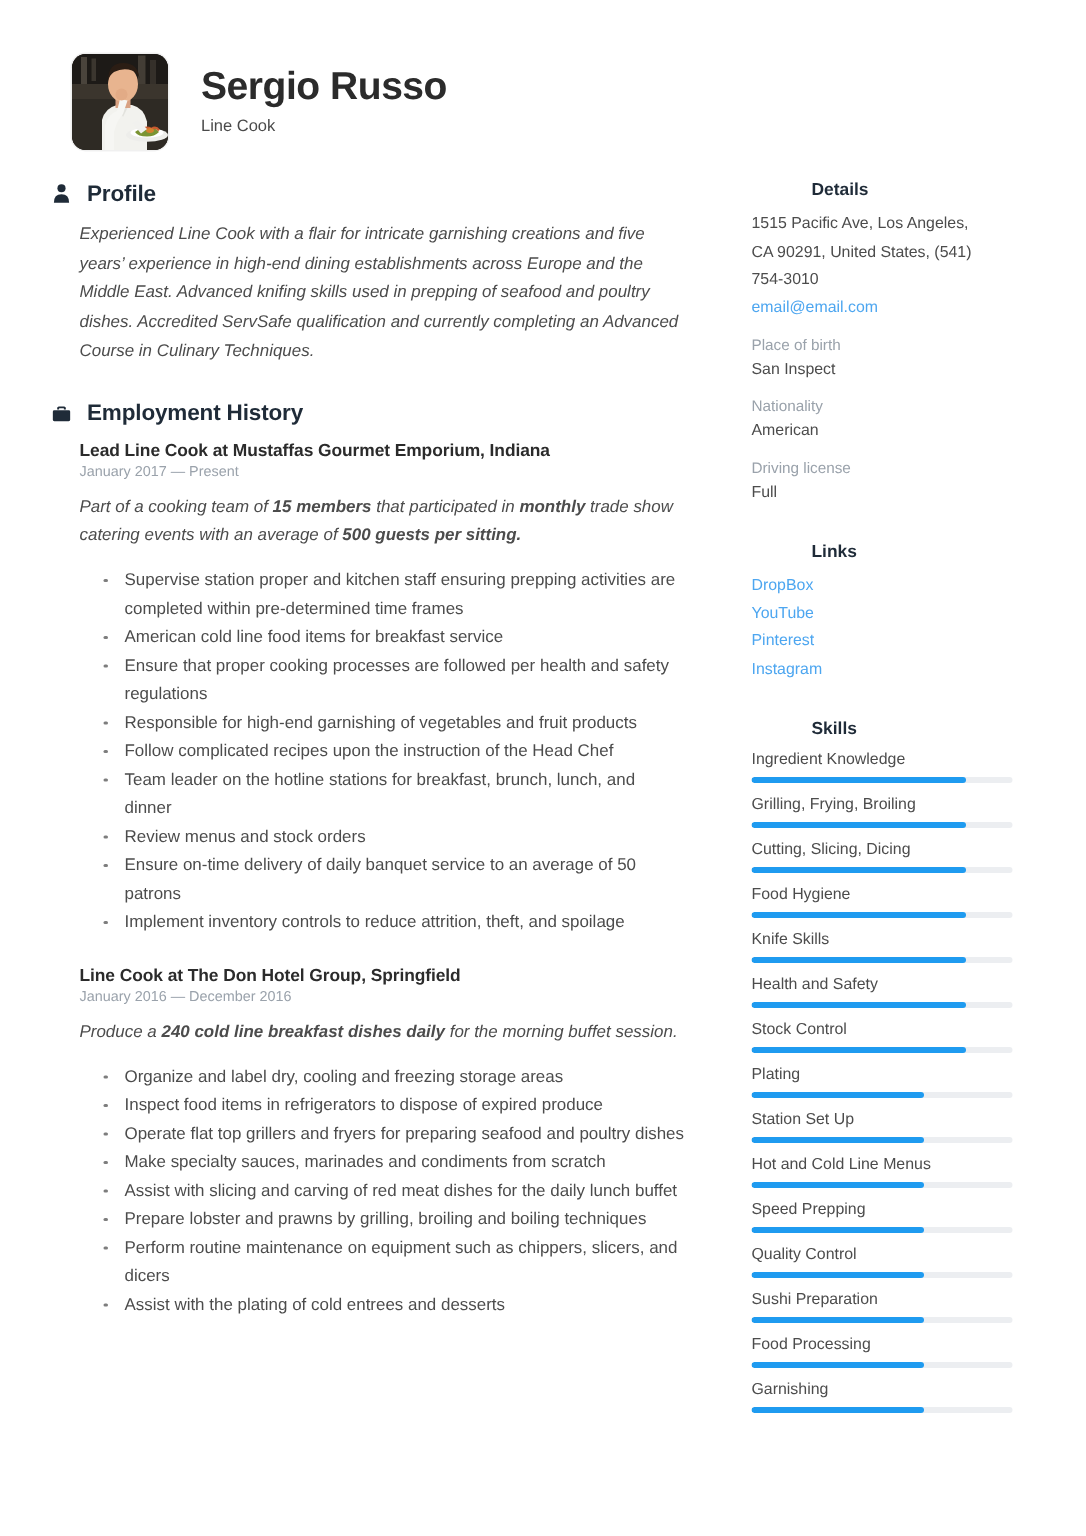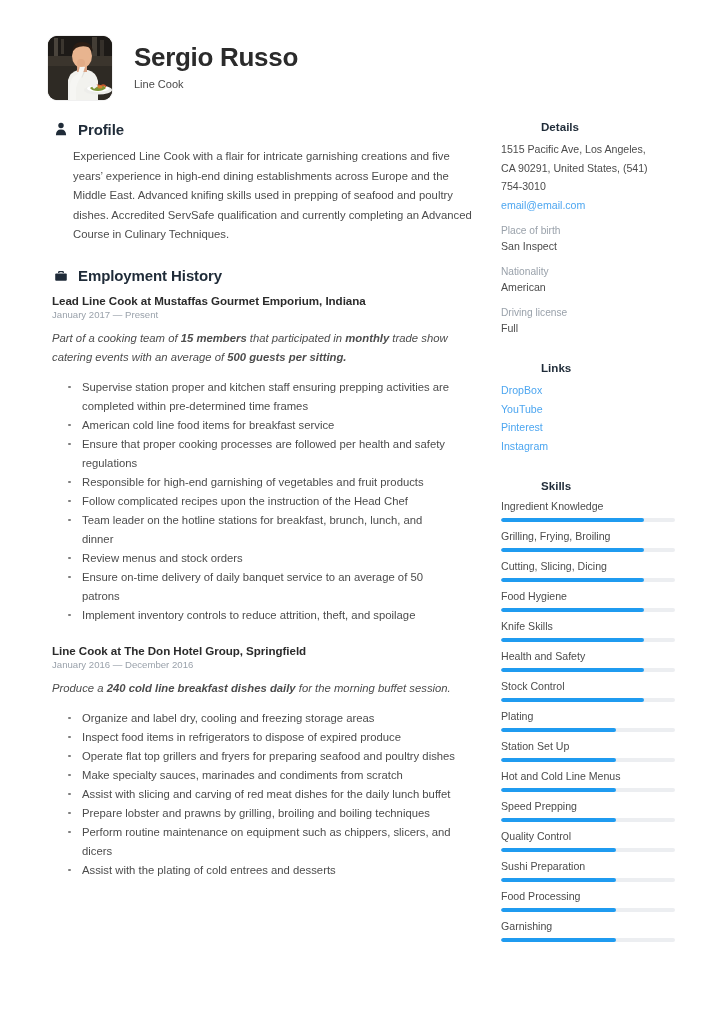--- a/index.html
+++ b/index.html
@@ -51,21 +51,21 @@
   .jobtitle {
     font-size: 11px;
     color: #4a4a4a;
     margin-top: 7px;
     line-height: 1.2;
   }
 
   
   .left-col {
     position: absolute;
-    left: 52px;
+    left: 32px;
     top: 120px;
     width: 420px;
   }
   .section { margin-bottom: 18px; }
   .section-head {
     display: flex;
     align-items: center;
     margin-bottom: 9px;
   }
   .section-icon {
@@ -78,29 +78,30 @@
     justify-content: center;
   }
   .section-icon svg { display: block; fill: #1f2b38; }
   .section-title {
     font-size: 15px;
     font-weight: bold;
     color: #1f2b38;
     letter-spacing: -0.1px;
   }
   .profile-text {
+    font-style: italic;
     font-size: 11.3px;
     line-height: 19.5px;
     color: #4c4c4c;
     width: 402px;
     margin-left: 21px;
   }
 
   
-  .job { margin-bottom: 4px; }
+  .job { margin-left: 21px; margin-bottom: 4px; }
   .job-title {
     font-size: 11.6px;
     font-weight: bold;
     color: #2b2b2b;
     margin-bottom: 2px;
     letter-spacing: -0.05px;
   }
   .job-dates {
     font-size: 9.6px;
     color: #9aa2ab;

